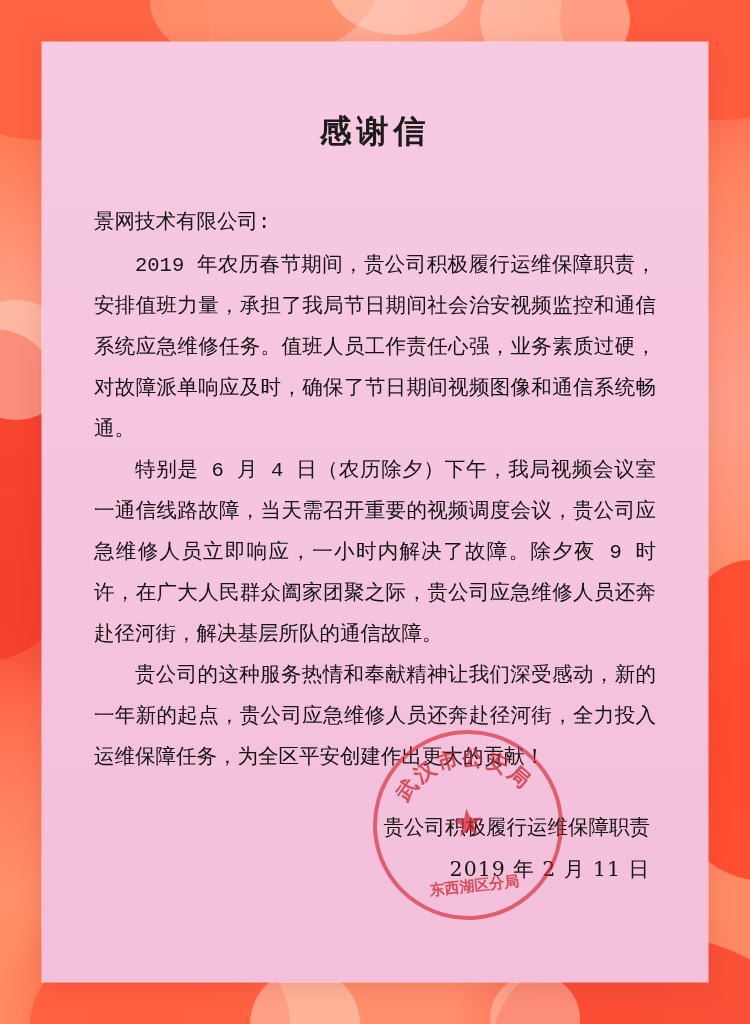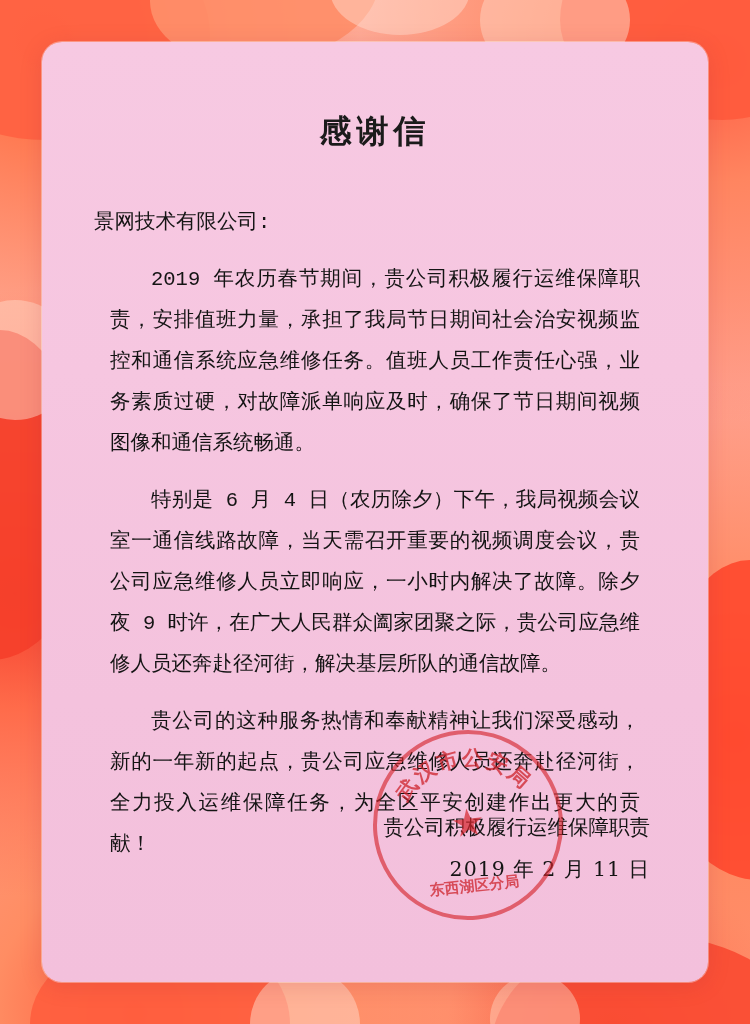--- a/index.html
+++ b/index.html
@@ -54,21 +54,20 @@
     position: absolute;
     left: 42px;
     top: 42px;
     width: 666px;
     height: 940px;
     background: #f6c9e0;
     background:
       linear-gradient(180deg, #f7c9e2 0%, #f6c6e0 35%, #f4c2dd 70%, #f3c0dc 100%);
     box-shadow: 0 0 0 1px rgba(255,255,255,0.35), 0 4px 22px rgba(160, 40, 60, 0.18);
     overflow: hidden;
-    border-radius: 20px;
   }
 
   .letter-title {
     text-align: center;
     font-size: 32px;
     font-weight: bold;
     letter-spacing: 5px;
     color: #1b1b1b;
     margin: 68px 0 0 0;
     font-family: "DejaVu Serif", "Liberation Serif", serif;
@@ -76,21 +75,21 @@
 
   .letter-body {
     margin: 48px 52px 0 52px;
     font-size: 20.5px;
     line-height: 41px;
     color: #141414;
     text-align: justify;
     font-family: Liberation Mono, monospace;
   }
   .salutation { margin: 0 0 2px 0; }
-  .para { margin: 16px; text-indent: 2em; }
+  .para { margin: 0; text-indent: 2em; }
 
   
   .signature {
     position: absolute;
     right: 58px;
     bottom: 92px;
     text-align: right;
     font-size: 20.5px;
     line-height: 42px;
     color: #141414;

